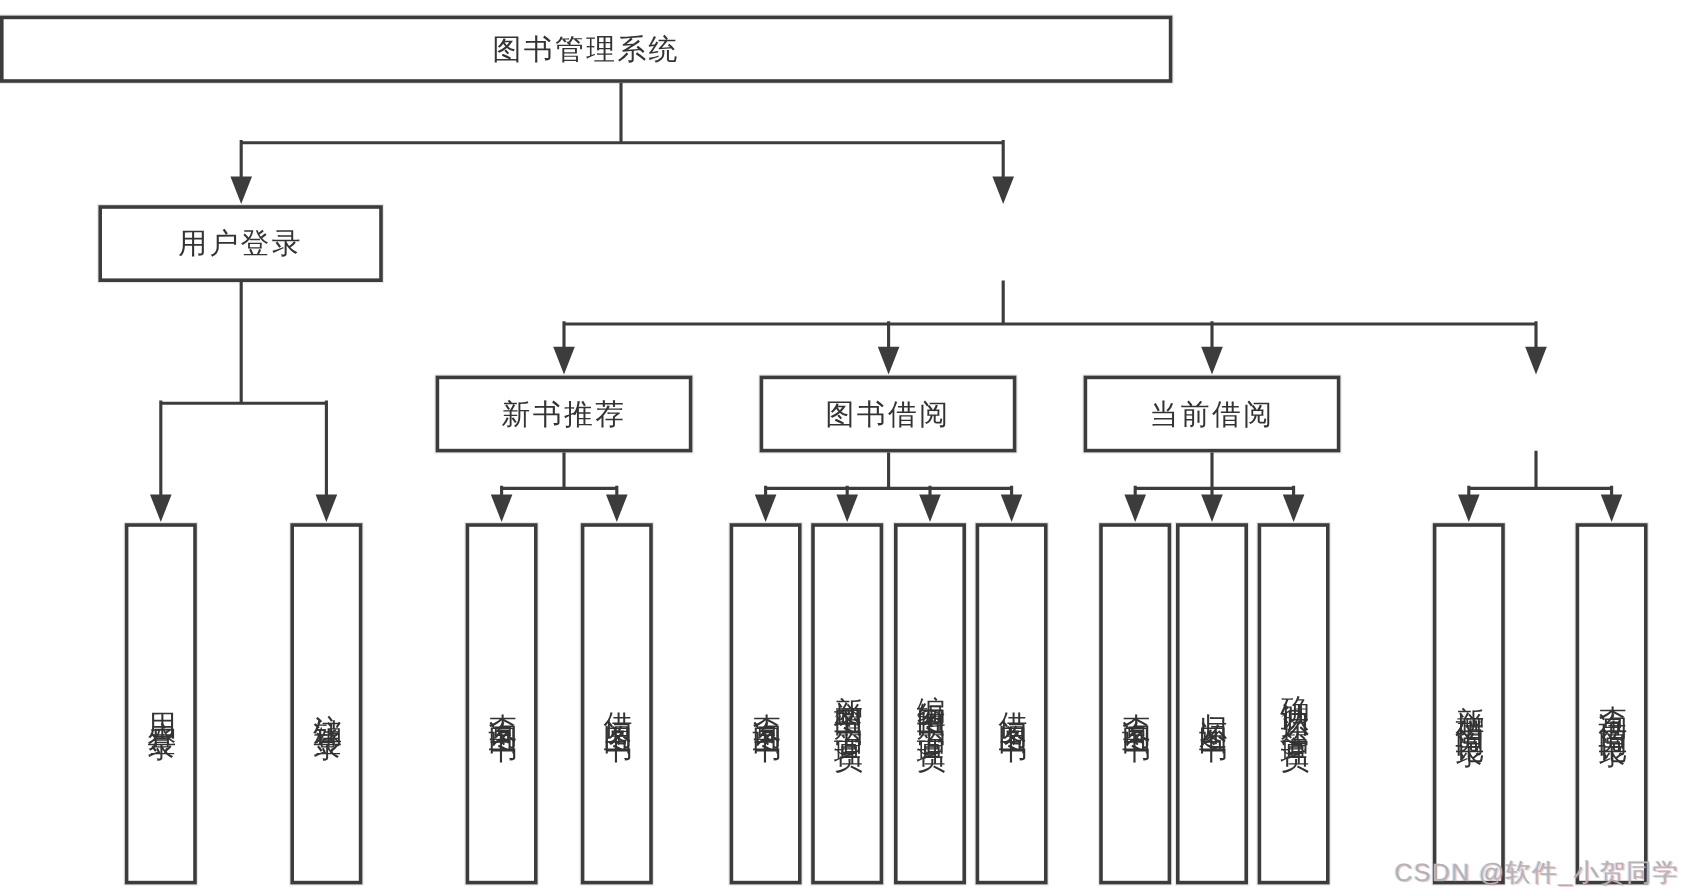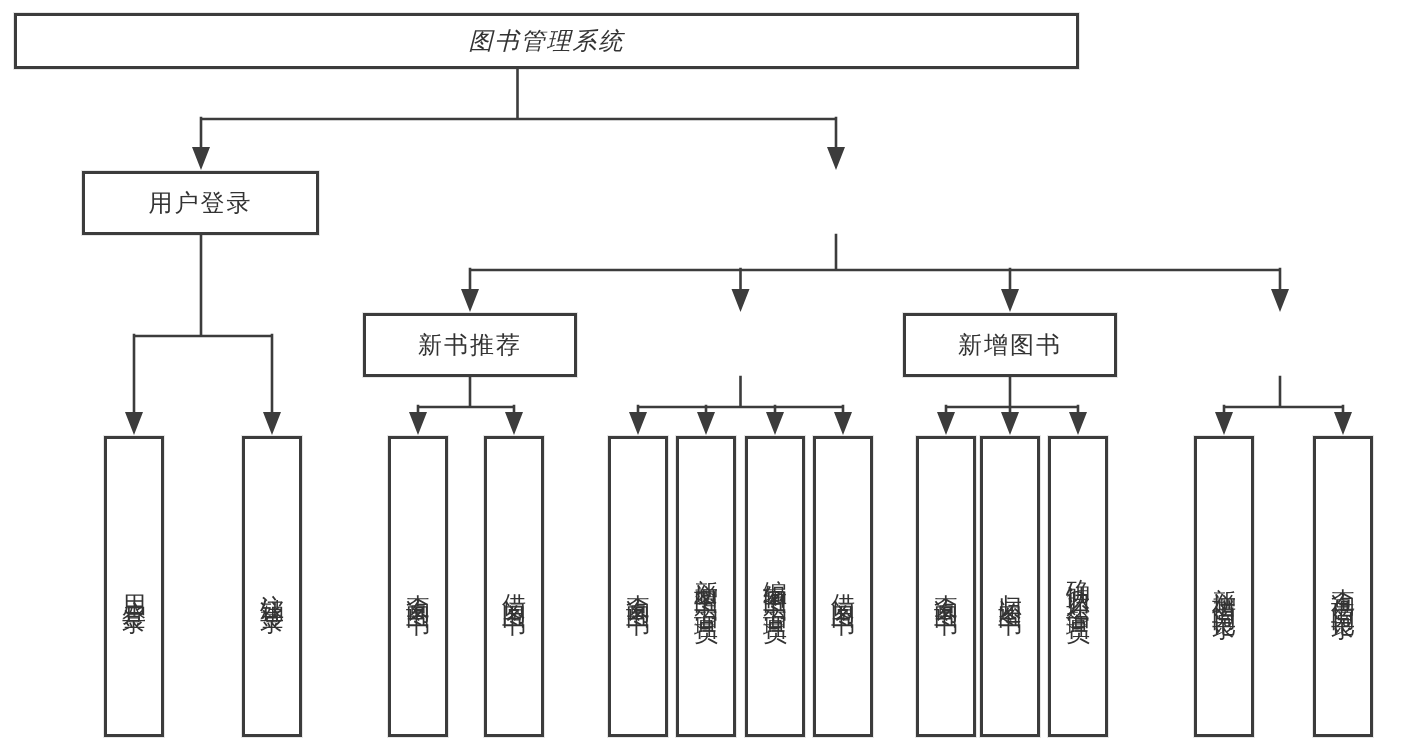--- a/index.html
+++ b/index.html
@@ -29,22 +29,22 @@
     background: #ffffff;
     display: flex;
     align-items: center;
     justify-content: center;
     color: #333333;
     font-size: 24px;
     letter-spacing: 2px;
     box-shadow: 0 0 0 1px rgba(60,60,60,0.12);
   }
   .root-node {
-    left: 14px; top: 13px;
-    width: 1065px; height: 56px; font-style: italic;
+    left: 0; top: 13px;
+    width: 977px; height: 56px;
   }
   .branch-node {
     top: 171px;
     width: 237px; height: 64px;
   }
   .section-node {
     top: 313px;
     width: 214px; height: 64px; font-family: Liberation Serif, serif;
   }
   .leaf {
@@ -132,22 +132,25 @@
     <span>图书管理系统</span>
   </div>
 
   <div class="node branch-node" style="left:82px">
     <span>用户登录</span>
   </div>
 
   <div class="node section-node" style="left:363px">
     <span>新书推荐</span>
   </div>
+  <div class="node section-node" style="left:633px">
+    <span>图书借阅</span>
+  </div>
   <div class="node section-node" style="left:903px">
-    <span>新增图书</span>
+    <span>当前借阅</span>
   </div>
 
   <div class="leaf" style="left:104px">
     <span class="vtext">用户登录</span>
   </div>
   <div class="leaf" style="left:242px">
     <span class="vtext">注销登录</span>
   </div>
 
   <div class="leaf" style="left:388px">
@@ -180,14 +183,15 @@
     <span class="vtext">确认归还（管理员）</span>
   </div>
 
   <div class="leaf" style="left:1194px">
     <span class="vtext">新增借阅记录</span>
   </div>
   <div class="leaf" style="left:1313px">
     <span class="vtext">查询借阅记录</span>
   </div>
 
+  <div class="watermark">CSDN @软件_小贺同学</div>
 
 </div>
 
 </body></html>

